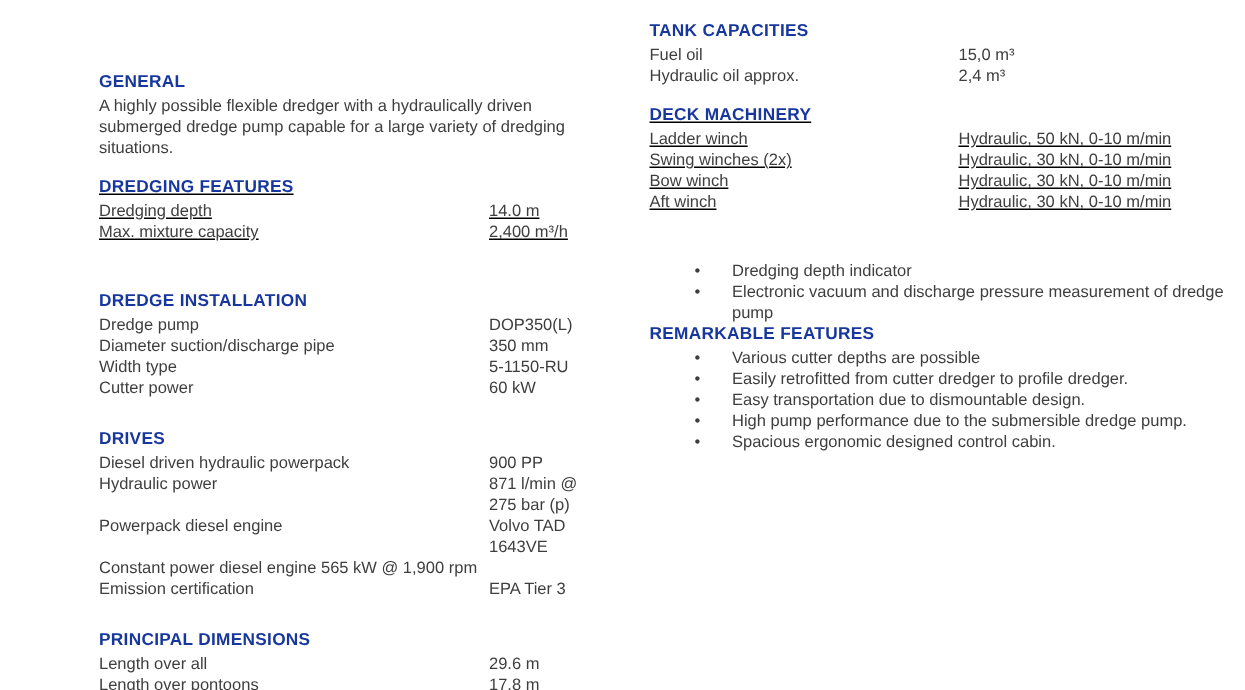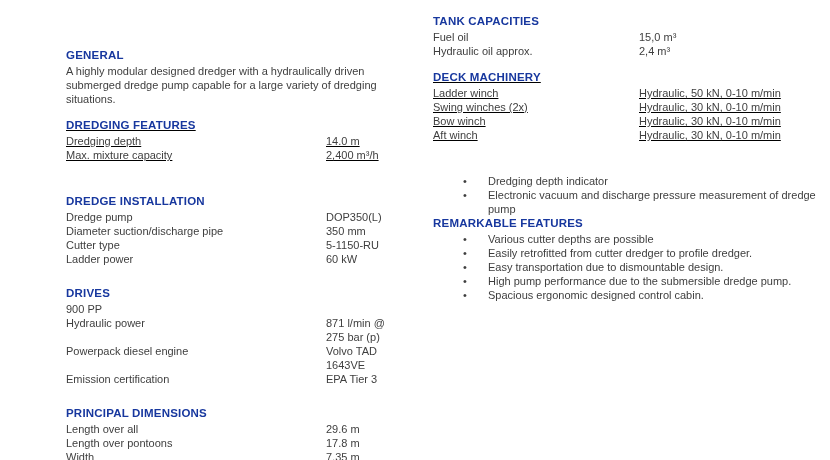--- a/index.html
+++ b/index.html
@@ -71,21 +71,21 @@
 </style>
 </head>
 <body>
 
 <div class="page">
 
   <div class="col col-left">
 
     <section>
       <h2 class="sec-title">GENERAL</h2>
-      <p class="para">A highly modular designed dredger with a hydraulically driven submerged dredge pump capable for a large variety of dredging situations.</p>
+      <p class="para">A highly possible flexible dredger with a hydraulically driven submerged dredge pump capable for a large variety of dredging situations.</p>
     </section>
 
     <section class="mt12">
       <h2 class="sec-title">DREDGING FEATURES</h2>
       <div class="row">
         <span class="lbl">Dredging depth</span>
         <span class="val">14.0 m</span>
       </div>
       <div class="row">
         <span class="lbl">Max. mixture capacity</span>
@@ -97,41 +97,45 @@
       <h2 class="sec-title">DREDGE INSTALLATION</h2>
       <div class="row">
         <span class="lbl">Dredge pump</span>
         <span class="val">DOP350(L)</span>
       </div>
       <div class="row">
         <span class="lbl">Diameter suction/discharge pipe</span>
         <span class="val">350 mm</span>
       </div>
       <div class="row">
-        <span class="lbl">Cutter type</span>
+        <span class="lbl">Width type</span>
         <span class="val">5-1150-RU</span>
       </div>
       <div class="row">
-        <span class="lbl">Ladder power</span>
+        <span class="lbl">Cutter power</span>
         <span class="val">60 kW</span>
       </div>
     </section>
 
     <section class="mt20">
       <h2 class="sec-title">DRIVES</h2>
       <div class="row">
+        <span class="lbl">Diesel driven hydraulic powerpack</span>
         <span class="val">900 PP</span>
       </div>
       <div class="row">
         <span class="lbl">Hydraulic power</span>
         <span class="val">871 l/min @ 275 bar (p)</span>
       </div>
       <div class="row">
         <span class="lbl">Powerpack diesel engine</span>
         <span class="val">Volvo TAD 1643VE</span>
+      </div>
+      <div class="row full">
+        <span class="lbl">Constant power diesel engine 565 kW @ 1,900 rpm</span>
       </div>
       <div class="row">
         <span class="lbl">Emission certification</span>
         <span class="val">EPA Tier 3</span>
       </div>
     </section>
 
     <section class="mt20">
       <h2 class="sec-title">PRINCIPAL DIMENSIONS</h2>
       <div class="row">

